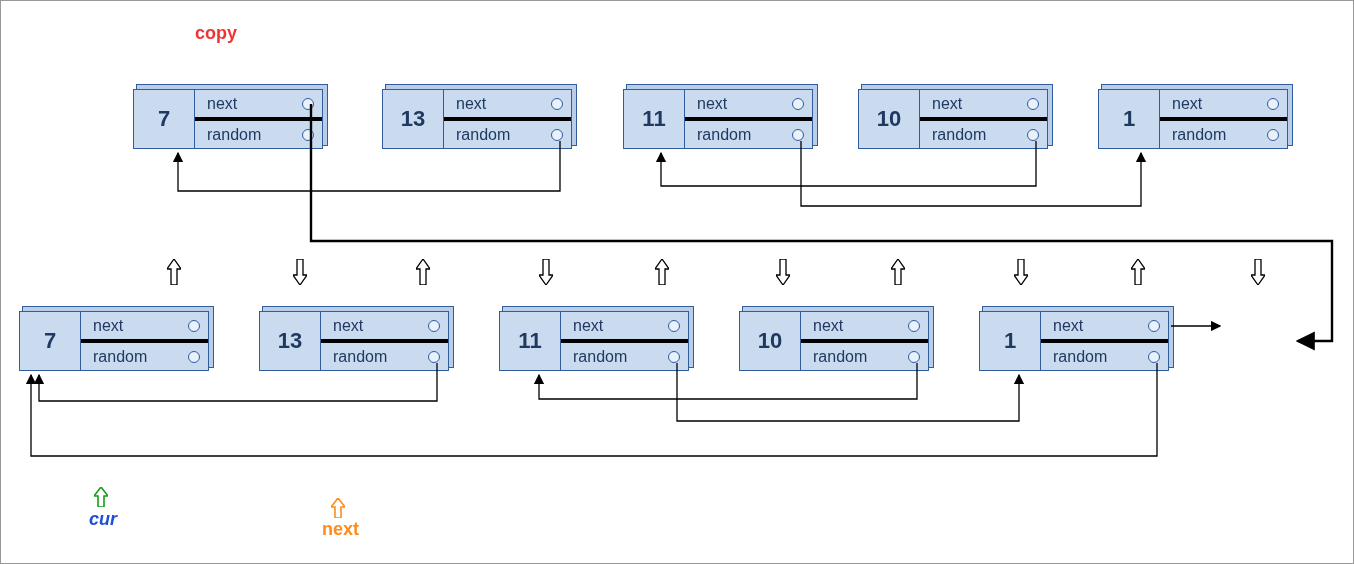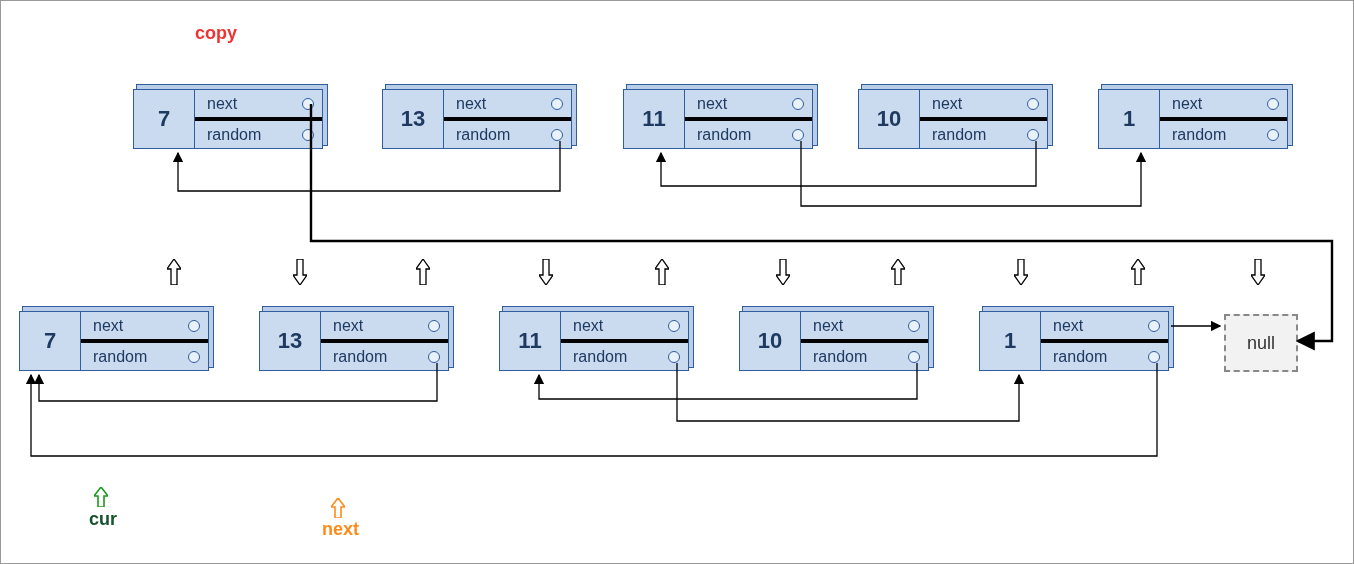--- a/index.html
+++ b/index.html
@@ -86,21 +86,21 @@
     justify-content: center;
     font-size: 18px;
     color: #333;
   }
   .label {
     position: absolute;
     font-size: 18px;
     font-weight: 600;
   }
   .label-copy   { color: #e33; }
-  .label-cur    { color: #14532d; }
+  .label-cur    { color: #1d4ed8; font-style: italic; }
   .label-next   { color: #ff8c1a; }
   .hollow-arrow {
     position: absolute;
     width: 14px; height: 26px;
   }
   .hollow-arrow svg { display: block; }
 </style>
 </head>
 <body>
 
@@ -253,21 +253,20 @@
             <span class="port"></span>
           </div>
         <div class="node-field">
             <span>random</span>
             <span class="port"></span>
           </div>
       </div>
     </div>
   </div>
 
-  <div class="null-box" style="left:1223px; top:313px;">null</div>
 
   <div class="label label-cur" style="left:88px; top:508px;">cur</div>
   <div class="label label-next" style="left:321px; top:518px;">next</div>
 
   <div class="hollow-arrow" style="left:166px; top:258px;">
     <svg width="14" height="26">
         <path d="M7 0 L14 10 L10 10 L10 26 L4 26 L4 10 L0 10 Z" fill="#fff" stroke="#000" stroke-width="1.3"></path>
       </svg>
   </div>
   <div class="hollow-arrow" style="left:415px; top:258px;">

